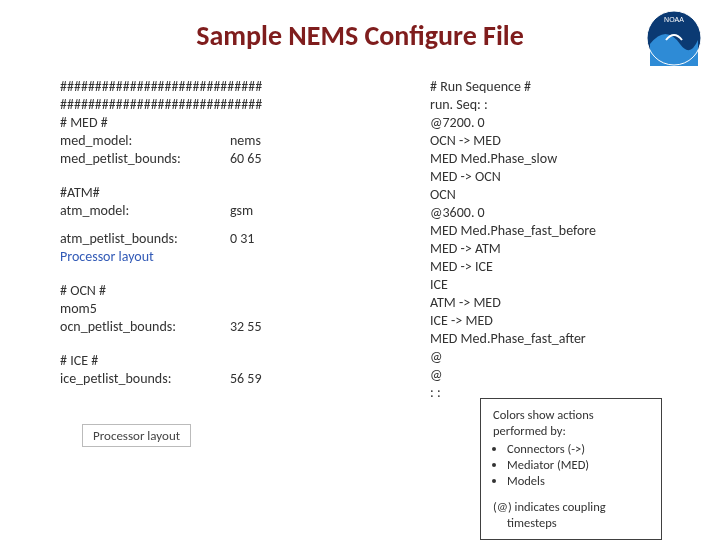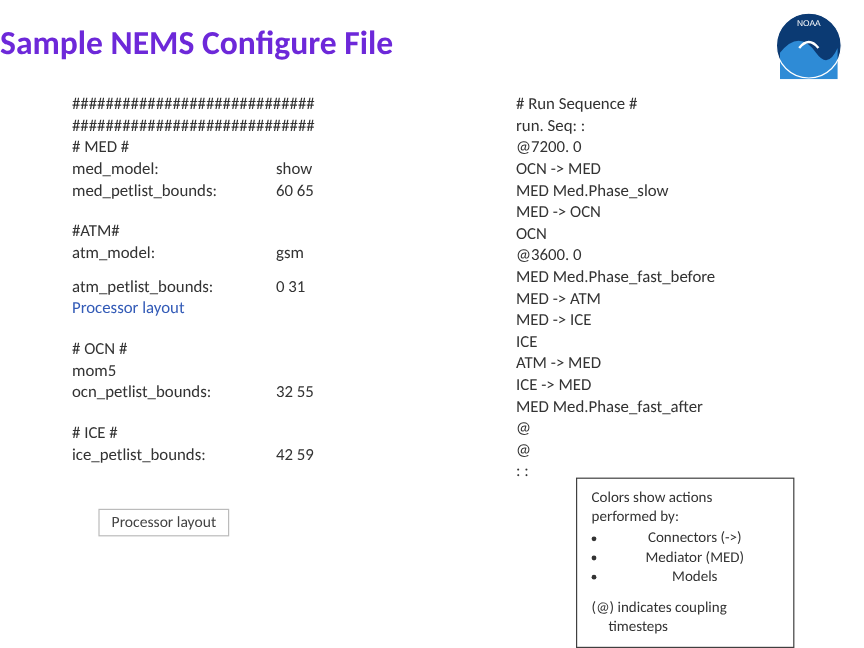--- a/index.html
+++ b/index.html
@@ -8,24 +8,24 @@
     width: 720px;
     height: 540px;
     background: #fff;
     font-family: Calibri, Arial, sans-serif;
     font-size: 14px;
     color: #333;
     position: relative;
     overflow: hidden;
   }
   .title {
-    text-align: left;
+    text-align: center;
     font-size: 28px;
     font-weight: bold;
-    color: #6d28d9;
+    color: #7f1d1d;
     margin-top: 18px;
   }
   .logo {
     position: absolute;
     top: 10px;
     right: 18px;
     width: 56px;
     height: 56px;
   }
   .content {
@@ -72,21 +72,21 @@
     left: 420px;
     top: 320px;
     width: 182px;
     border: 1px solid #404040;
     font-size: 12.5px;
     padding: 8px 10px 8px 12px;
     box-sizing: border-box;
     line-height: 16px;
   }
   .legend-box ul { margin: 2px 0 4px 14px; padding: 0; }
-  .legend-box li { margin: 0; text-align: center; }
+  .legend-box li { margin: 0; }
   .spacer { height: 16px; }
   .sm-spacer { height: 10px; }
 </style>
 </head>
 <body>
 
 <div class="title">Sample NEMS Configure File</div>
 
 <div class="logo">
   <svg viewBox="0 0 56 56">
@@ -99,21 +99,21 @@
 </div>
 
 <div class="content">
 
   <div class="leftcol">
     <div class="line">#############################</div>
     <div class="line">#############################</div>
     <div class="line"># MED #</div>
     <div class="kv line">
       <span class="k">med_model:</span>
-      <span class="v">show</span>
+      <span class="v">nems</span>
     </div>
     <div class="kv line">
       <span class="k">med_petlist_bounds:</span>
       <span class="v">60 65</span>
     </div>
 
     <div class="spacer"></div>
 
     <div class="line">#ATM#</div>
     <div class="kv line">
@@ -138,21 +138,21 @@
     <div class="kv line">
       <span class="k">ocn_petlist_bounds:</span>
       <span class="v">32 55</span>
     </div>
 
     <div class="spacer"></div>
 
     <div class="line"># ICE #</div>
     <div class="kv line">
       <span class="k">ice_petlist_bounds:</span>
-      <span class="v">42 59</span>
+      <span class="v">56 59</span>
     </div>
 
     <div class="spacer"></div>
     <div class="spacer"></div>
 
     <span class="proc-label proc-label-2">Processor layout</span>
   </div>
 
   <div class="rightcol">
     <div class="line"># Run Sequence #</div>

